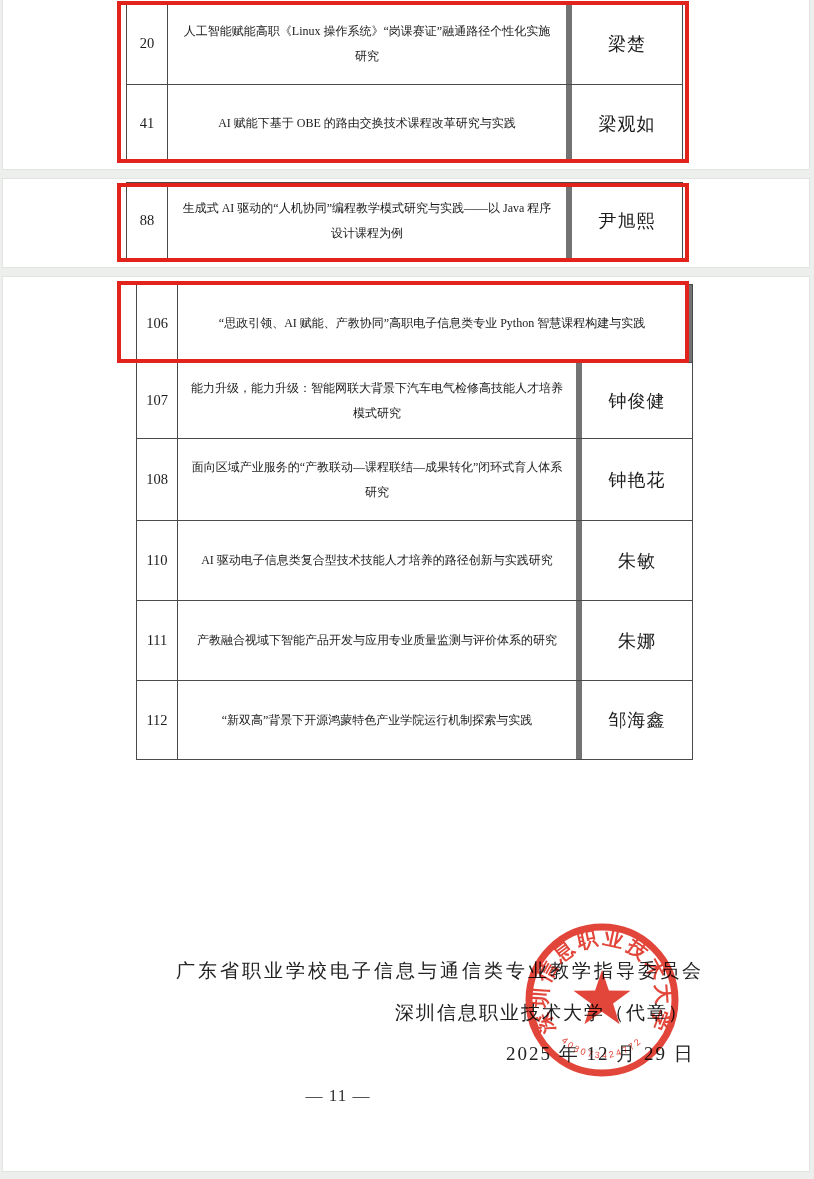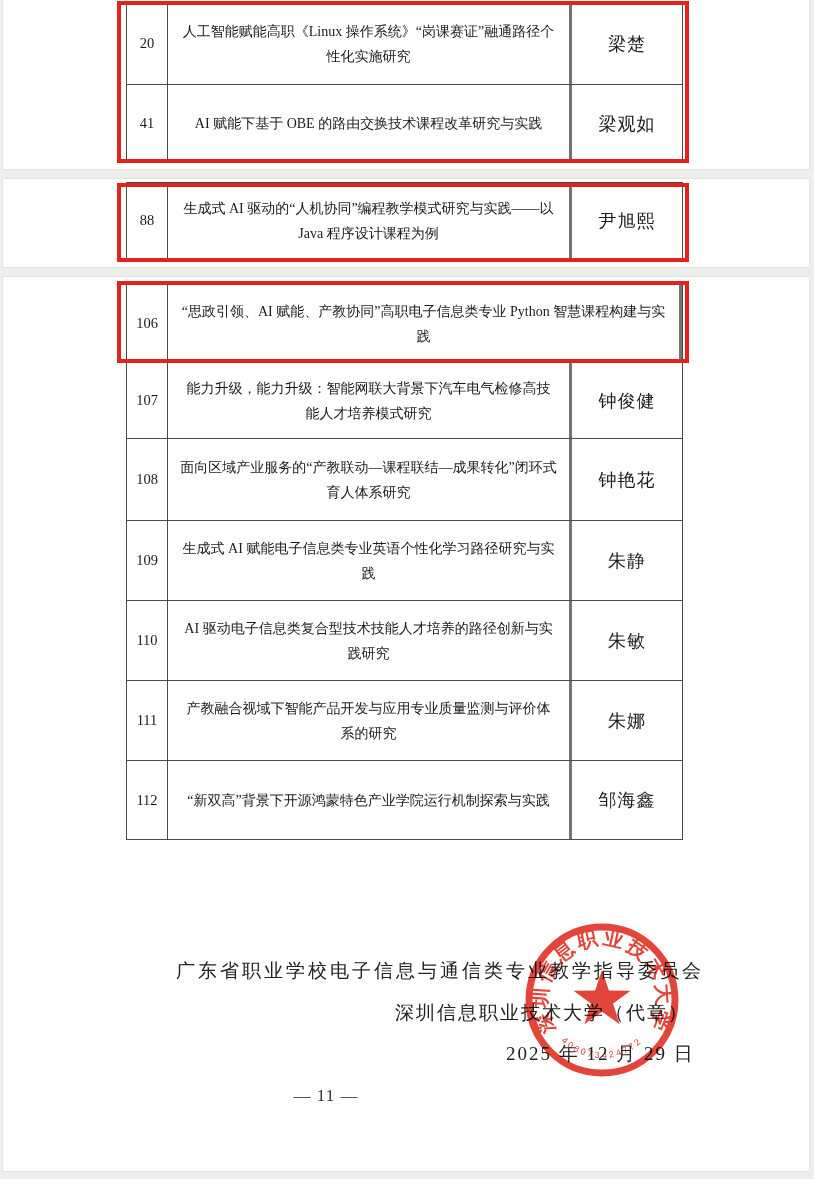--- a/index.html
+++ b/index.html
@@ -20,45 +20,45 @@
   .card2{top:178px;height:90px;}
   .card3{top:276px;height:896px;}
 
   
   .frag{
     position:absolute;left:126px;width:557px;box-sizing:border-box;
     border:1px solid #4a4a4a;background:transparent;
   }
   .frag1{top:3px;border-top:none;}
   .frag2{top:182px;}
-  .frag3{top:284px;}
+  .frag3{top:284px;margin-left:10px;}
   .trow{display:flex;box-sizing:border-box;border-bottom:1px solid #4a4a4a;}
   .trow:last-child{border-bottom:none;}
   .cell{display:flex;align-items:center;justify-content:center;box-sizing:border-box;text-align:center;}
   .cell-no{width:41px;border-right:1px solid #4a4a4a;font-size:14.5px;}
-  .cell-title{flex:1;border-right:3px solid #737373;padding:2px 12px;font-size:14px;line-height:25px;}
+  .cell-title{flex:1;border-right:6px solid #737373;padding:2px 12px;font-size:12px;line-height:25px;}
   .cell-name{width:110px;font-size:18px;letter-spacing:1px;}
   .h82{height:82px;} .h80{height:80px;} .h78{height:78px;}
   .h77{height:77px;} .h76{height:76px;} .h75{height:75px;}
 
   
   .redbox{
     position:absolute;left:117px;width:572px;box-sizing:border-box;
     border:4px solid #e2231c;background:transparent;z-index:5;
   }
   .redbox1{top:1px;height:162px;}
   .redbox2{top:183px;height:79px;}
   .redbox3{top:281px;height:82px;}
 
   
   .fline{position:absolute;white-space:nowrap;font-size:19px;color:#222;}
   .fline1{left:176px;top:958px;letter-spacing:3px;}
   .fline2{left:395px;top:1000px;letter-spacing:2px;}
   .fline3{left:506px;top:1041px;letter-spacing:2px;}
-  .pagenum{position:absolute;left:0;top:1086px;width:652px;text-align:center;font-size:17px;letter-spacing:1px;color:#333;}
+  .pagenum{position:absolute;left:12px;top:1086px;width:652px;text-align:center;font-size:17px;letter-spacing:1px;color:#333;}
 
   
   .stamp{
     position:absolute;left:522px;top:920px;width:160px;height:160px;
     z-index:9;mix-blend-mode:multiply;opacity:0.92;
   }
 </style>
 </head>
 <body>
 
@@ -100,25 +100,20 @@
       <div class="cell cell-no">107</div>
       <div class="cell cell-title">能力升级，能力升级：智能网联大背景下汽车电气检修高技能人才培养模式研究</div>
       <div class="cell cell-name">钟俊健</div>
     </div>
     <div class="trow h82">
       <div class="cell cell-no">108</div>
       <div class="cell cell-title">面向区域产业服务的“产教联动—课程联结—成果转化”闭环式育人体系研究</div>
       <div class="cell cell-name">钟艳花</div>
     </div>
     <div class="trow h80">
-      <div class="cell cell-no">109</div>
-      <div class="cell cell-title">生成式 AI 赋能电子信息类专业英语个性化学习路径研究与实践</div>
-      <div class="cell cell-name">朱静</div>
-    </div>
-    <div class="trow h80">
       <div class="cell cell-no">110</div>
       <div class="cell cell-title">AI 驱动电子信息类复合型技术技能人才培养的路径创新与实践研究</div>
       <div class="cell cell-name">朱敏</div>
     </div>
     <div class="trow h80">
       <div class="cell cell-no">111</div>
       <div class="cell cell-title">产教融合视域下智能产品开发与应用专业质量监测与评价体系的研究</div>
       <div class="cell cell-name">朱娜</div>
     </div>
     <div class="trow h78">

